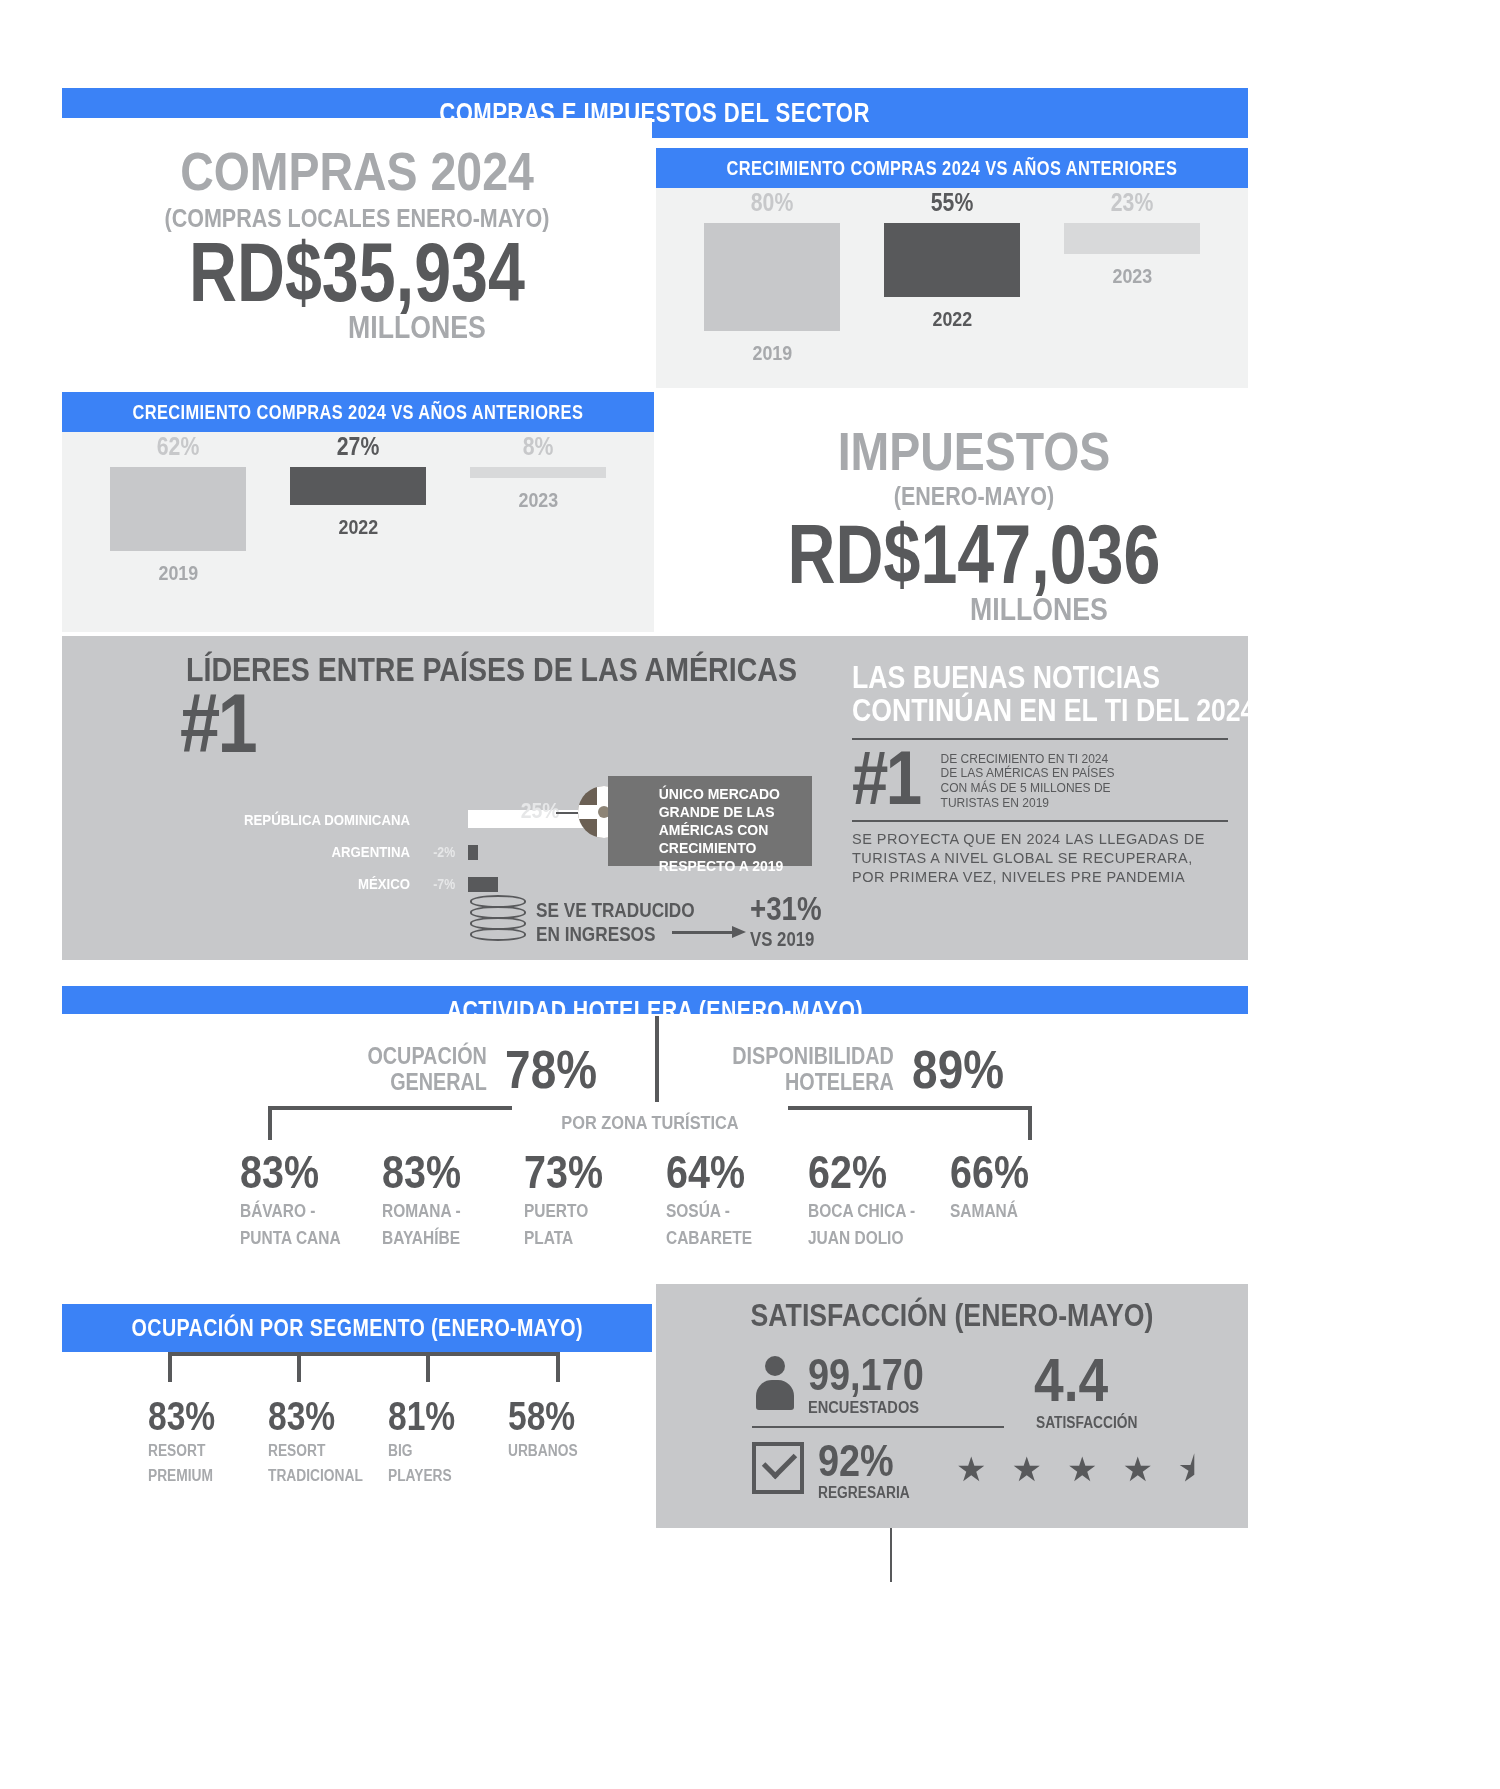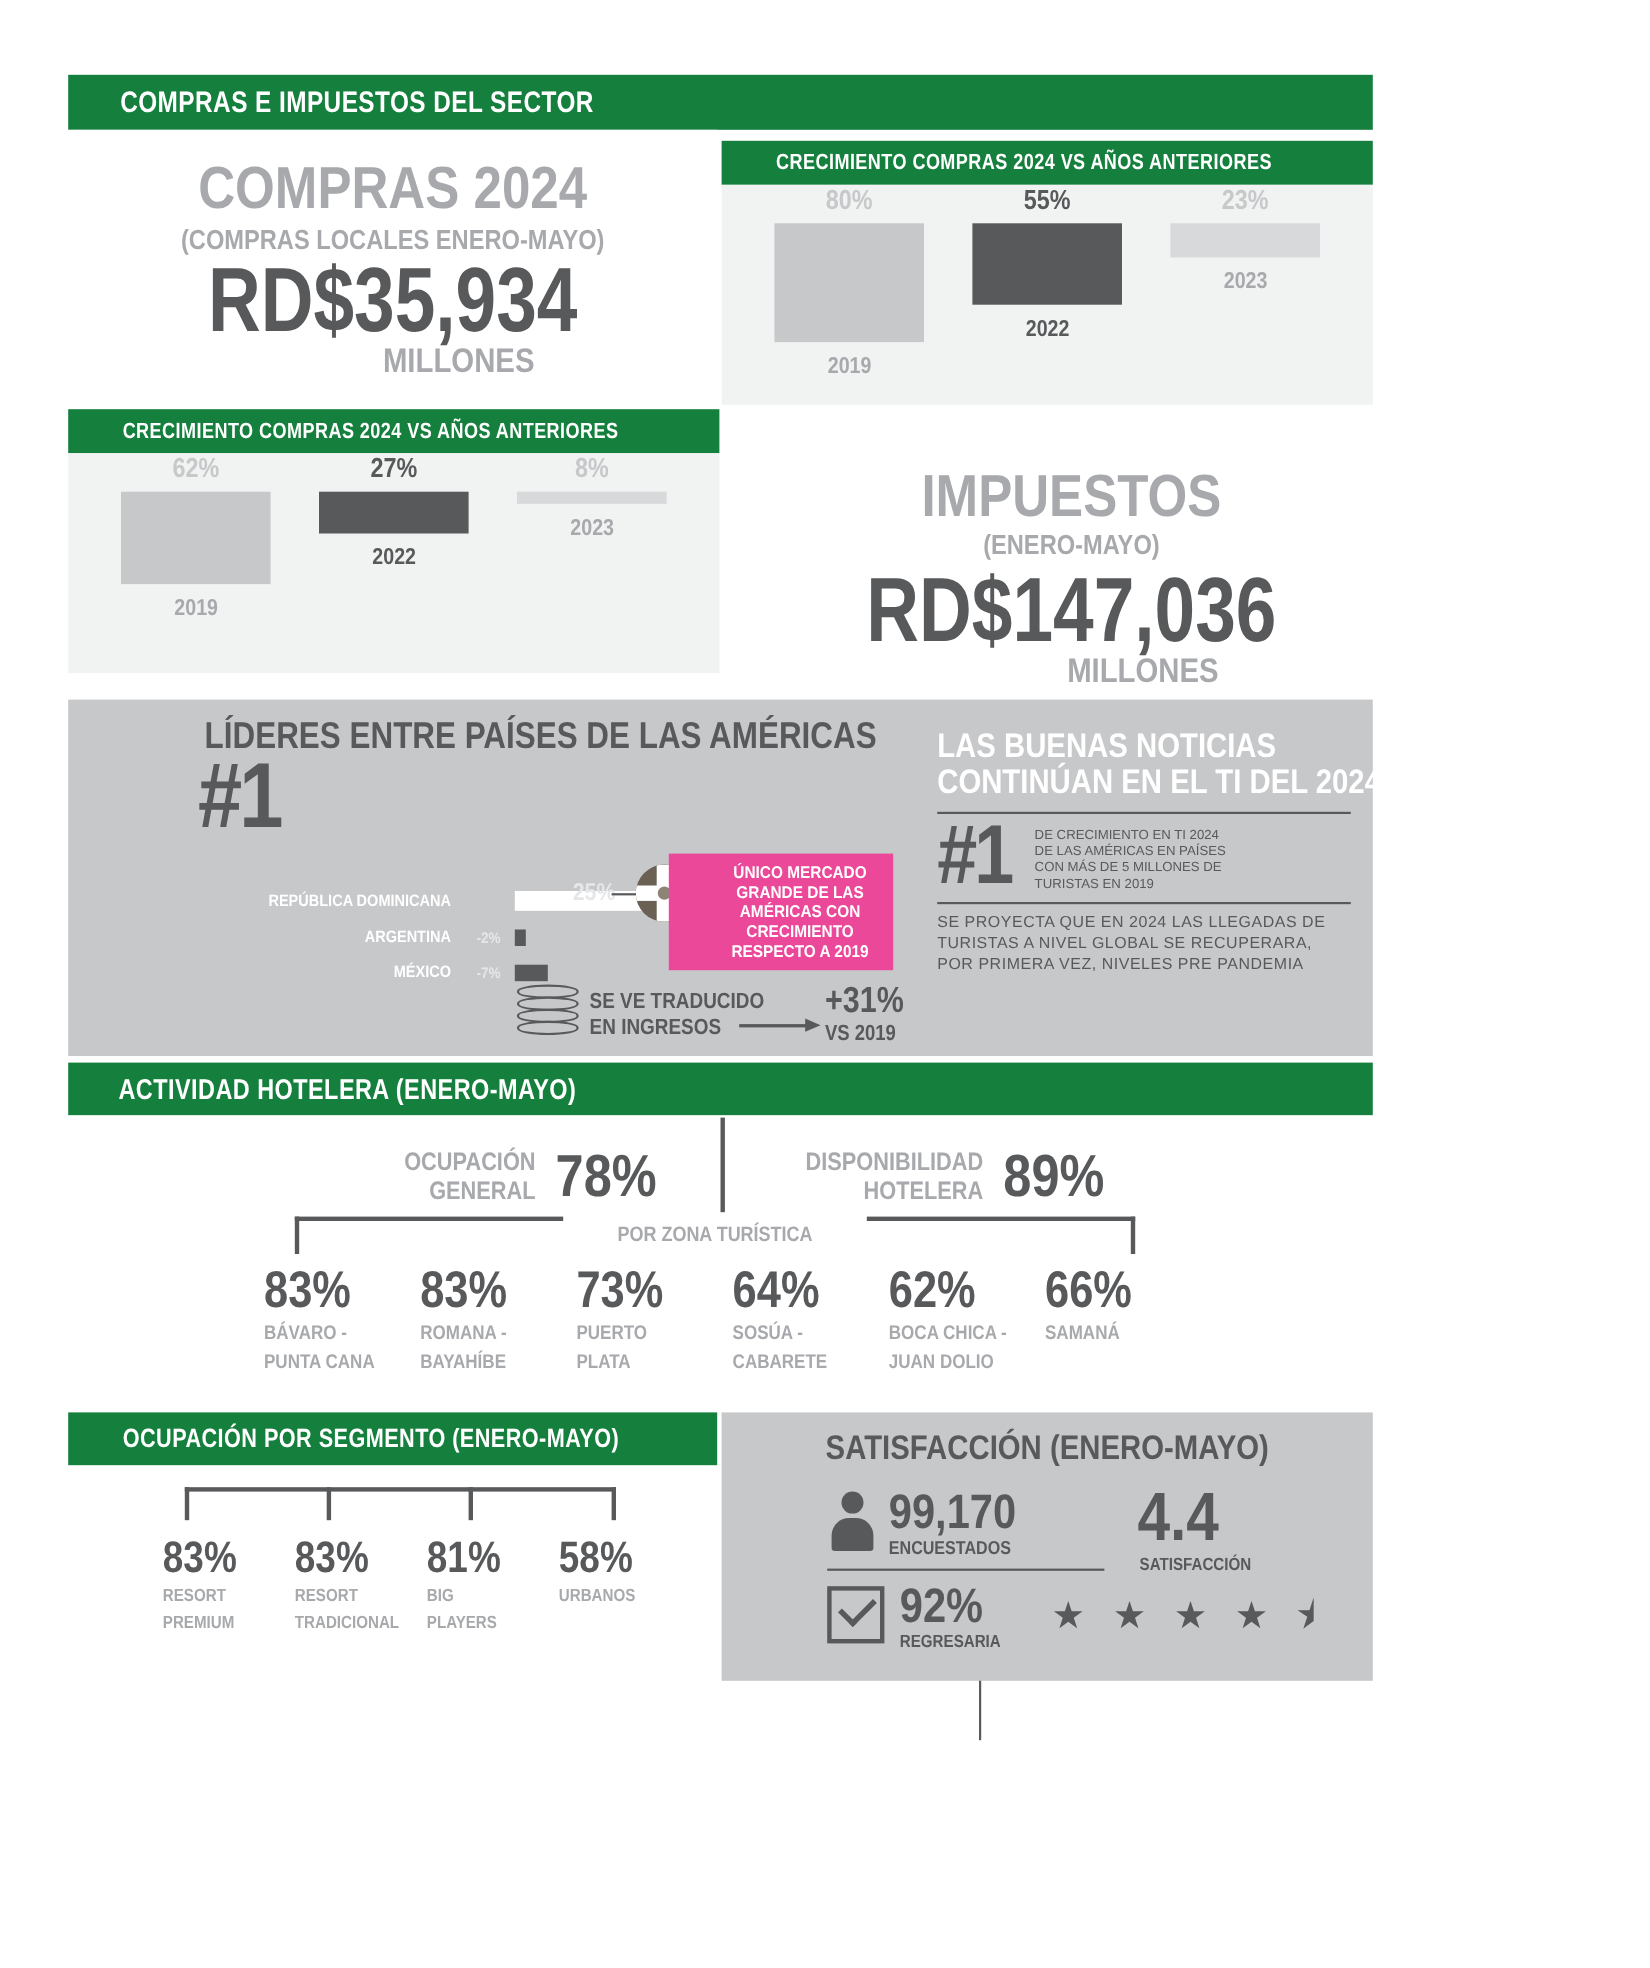--- a/index.html
+++ b/index.html
@@ -3,21 +3,21 @@
 <meta charset="utf-8">
 <style>
   html,body{margin:0;padding:0;background:#ffffff;}
   body{
     width:1500px;height:1789px;
     font-family:"Liberation Sans", sans-serif;
     color:#58595b;
     -webkit-font-smoothing:antialiased;
   }
   .page{position:relative;width:1500px;height:1789px;background:#fff;overflow:hidden;}
-  .band{background:#15803d;color:#fff;display:flex;align-items:center;}
+  .band{background:#3b82f6;color:#fff;display:flex;align-items:center;justify-content:center;margin-top:20px;}
   .band-title{
     font-weight:bold;letter-spacing:.5px;text-transform:uppercase;
     transform:scaleX(.82);transform-origin:center;white-space:nowrap;
   }
 
   
   #top-band{position:absolute;left:62px;top:68px;width:1186px;height:50px;}
   #top-band .band-title{font-size:27px;}
 
   
@@ -90,21 +90,21 @@
   .cbar.dk{background:#58595b;}
 
   
   #pct25{position:absolute;left:518px;top:798px;font-size:22px;font-weight:bold;color:#e6e7e8;transform:scaleX(.88);}
   #leader-line{position:absolute;left:556px;top:812px;width:26px;height:2px;background:#58595b;}
   #emblem{position:absolute;left:578px;top:786px;width:52px;height:52px;border-radius:50%;
       background:#6b6054;overflow:hidden;}
   #emblem .hbar{position:absolute;left:0;top:19px;width:52px;height:14px;background:#fff;}
   #emblem .vbar{position:absolute;left:19px;top:0;width:14px;height:52px;background:#fff;}
   #emblem .ctr{position:absolute;left:20px;top:20px;width:12px;height:12px;border-radius:50%;background:#8d8476;}
-  #callout{position:absolute;left:608px;top:776px;width:204px;height:106px;background:#ec4899;text-align:center;}
+  #callout{position:absolute;left:608px;top:776px;width:204px;height:90px;background:#737373;}
   #callout div{font-size:15.5px;font-weight:bold;color:#fff;line-height:1.16;
       transform:scaleX(.95);transform-origin:left center;margin-left:26px;white-space:nowrap;}
   #callout .inner{padding-top:9px;}
 
   
   #coins{position:absolute;left:470px;top:895px;width:58px;height:52px;}
   .coin{position:absolute;left:0;width:56px;height:13px;border-radius:50%/6px;
       background:#c7c8ca;border:2px solid #58595b;box-sizing:border-box;}
   #traducido{position:absolute;left:536px;top:898px;}
   #traducido div{font-size:20px;font-weight:bold;color:#58595b;transform:scaleX(.86);

